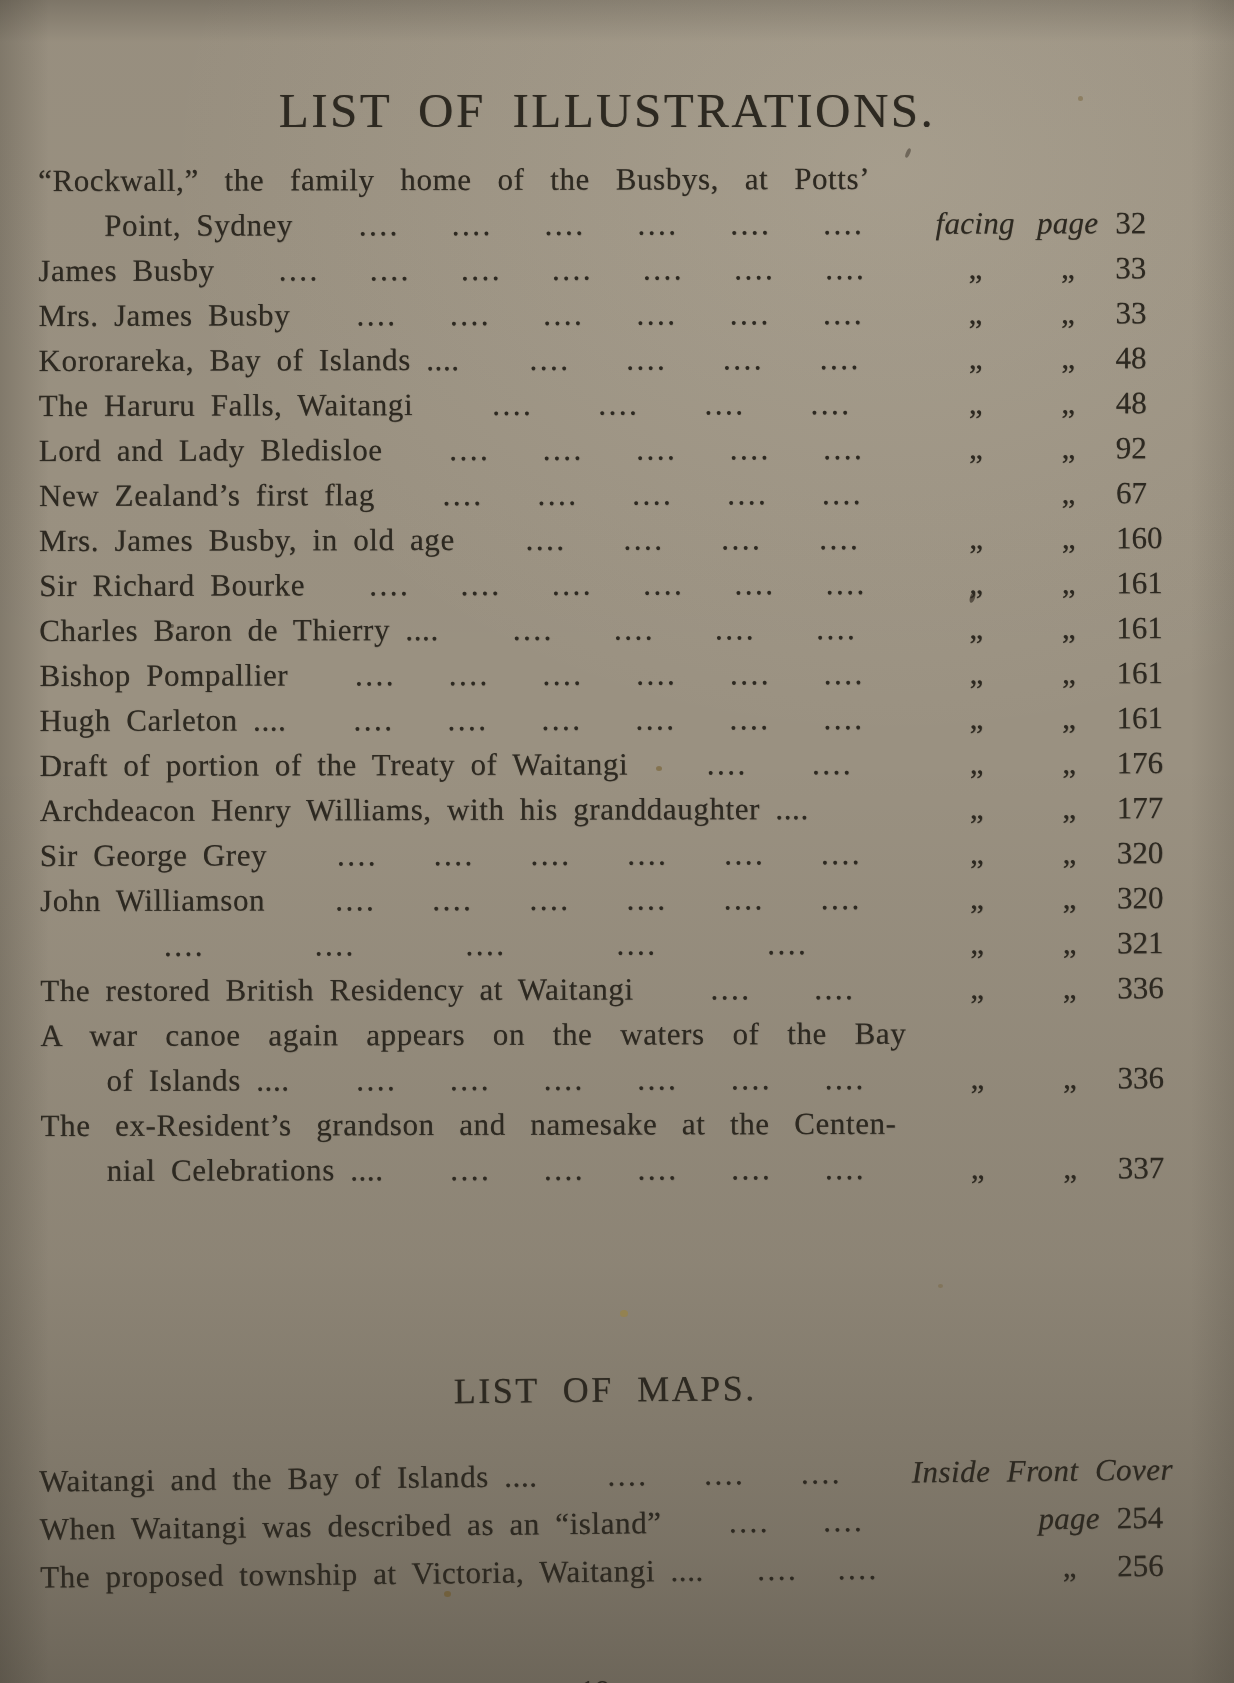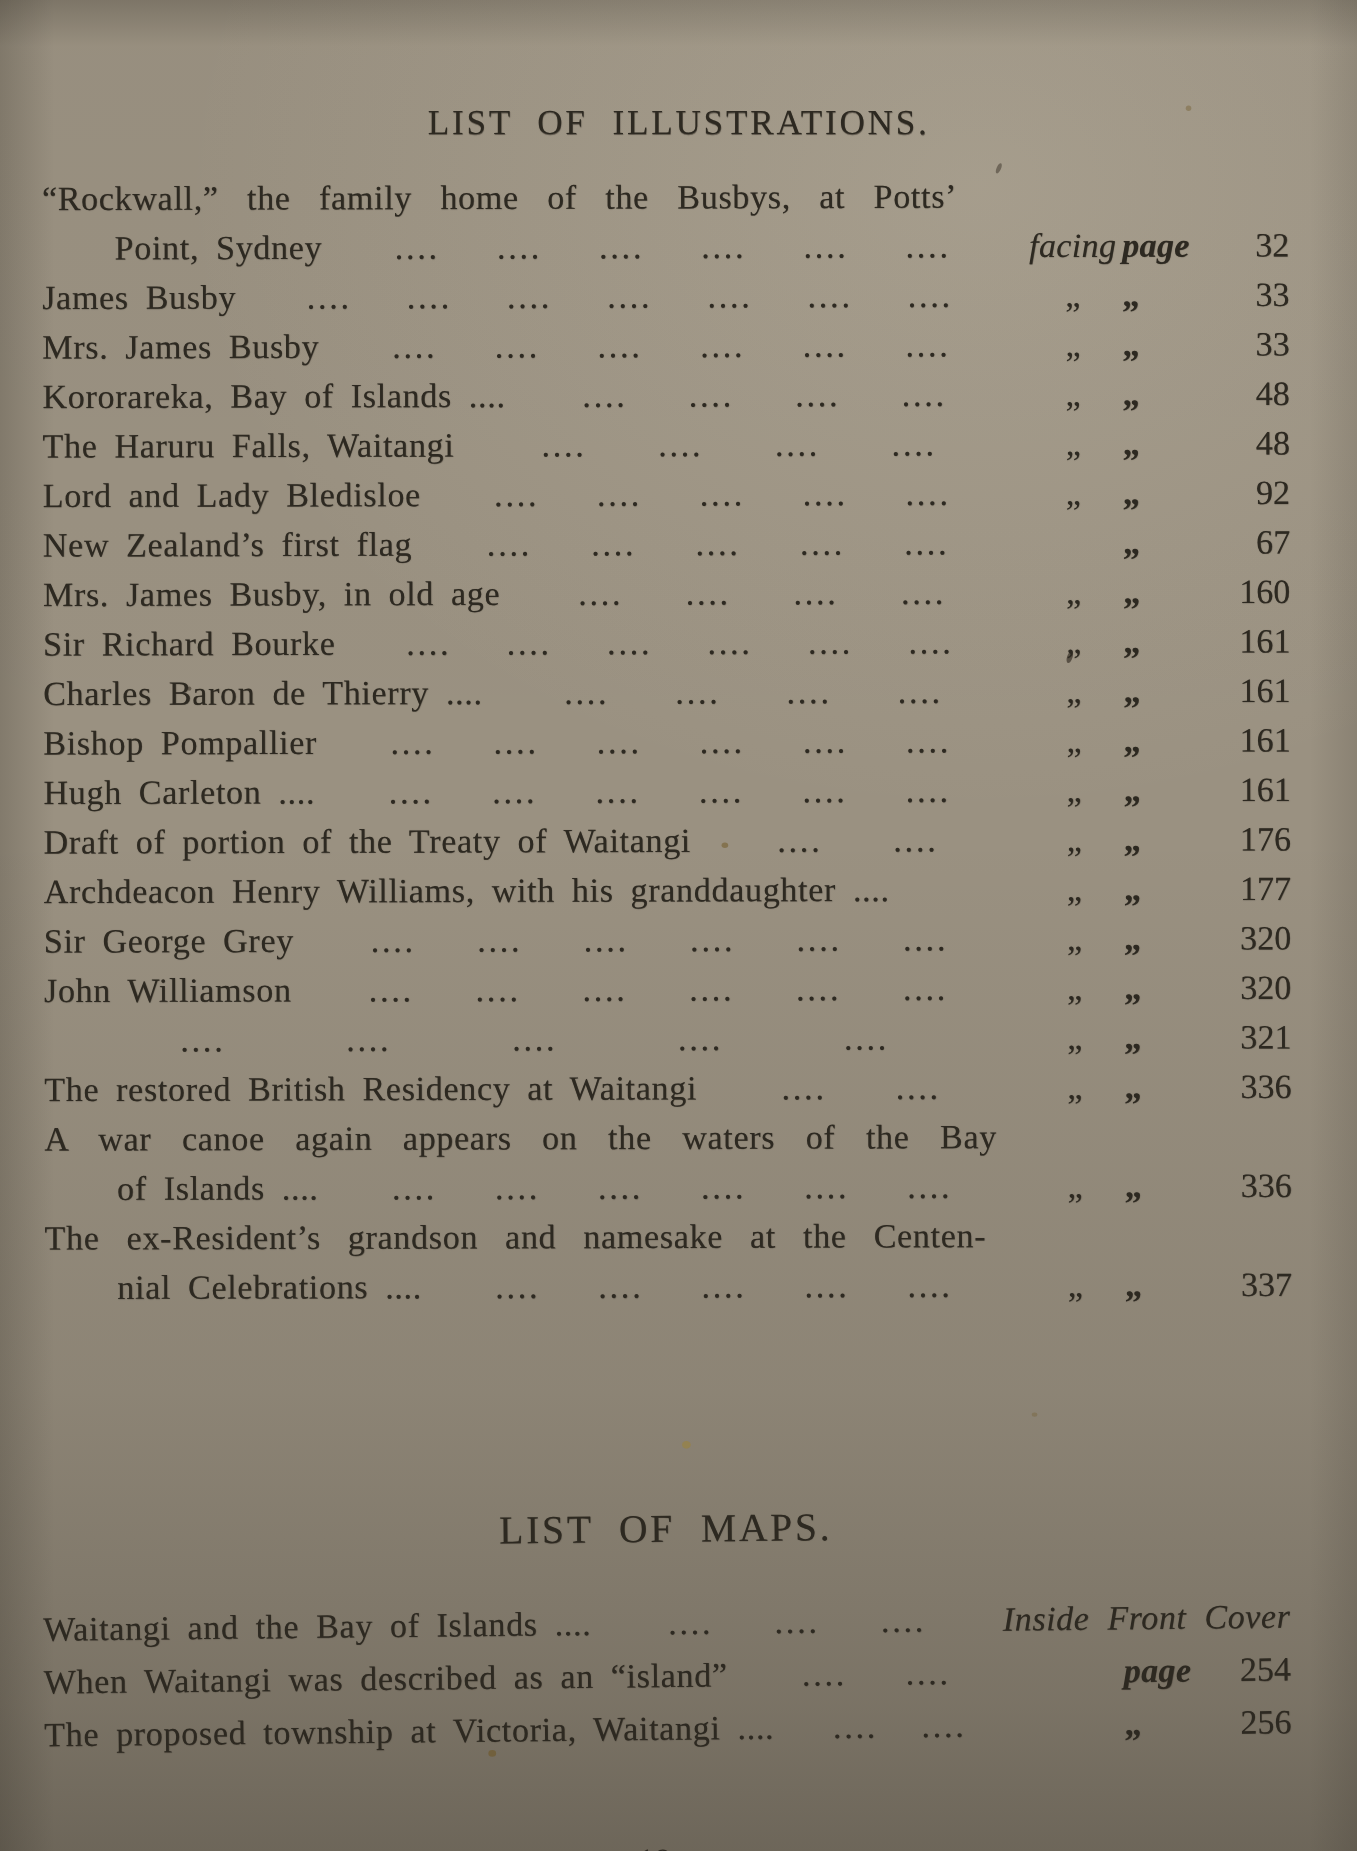--- a/index.html
+++ b/index.html
@@ -16,23 +16,23 @@
     position: absolute; inset: 0;
     background:
       radial-gradient(95% 55% at 72% 10%, rgba(238,230,210,0.16), rgba(0,0,0,0) 62%),
       linear-gradient(180deg, rgba(22,19,13,0.22) 0%, rgba(22,19,13,0.02) 2.5%, rgba(0,0,0,0) 45%, rgba(22,19,13,0.10) 75%, rgba(22,19,13,0.24) 92%, rgba(22,19,13,0.34) 100%),
       linear-gradient(90deg, rgba(22,19,13,0.18) 0%, rgba(0,0,0,0) 4%, rgba(0,0,0,0) 96.5%, rgba(22,19,13,0.12) 100%),
       #9a9181;
   }
   .ink { text-shadow: 0.3px 0.3px 0.7px rgba(40,35,27,0.55); }
 
   .section-title {
-    position: absolute; left: 50px; width: 1134px;
+    position: absolute; left: 40px; width: 1134px;
     text-align: center;
-    font-size: 32px; line-height: 42px;
+    font-size: 49px; line-height: 42px;
     letter-spacing: 2.5px; word-spacing: 12px;
     white-space: nowrap;
   }
   #ill-title { top: 90px; }
 
   #ill-list {
     position: absolute; top: 158px; left: 38px; width: 1134px;
     transform: rotate(-0.15deg); transform-origin: 0 0;
   }
   #maps-block {
@@ -57,22 +57,22 @@
     text-align: justify; text-align-last: justify;
     height: 45px; overflow: hidden;
   }
   .cont { padding-left: 66px; font-family: Liberation Serif, serif; }
   .leader {
     flex: 1 1 auto; display: flex; justify-content: space-evenly;
     align-items: baseline; padding: 0 14px; overflow: hidden;
   }
   .dots { letter-spacing: 2.5px; }
   .c1 { flex: 0 0 90px; text-align: center; }
-  .c2 { flex: 0 0 95px; text-align: left; font-weight: bold; }
-  .pg { flex: 0 0 57px; text-align: right; }
+  .c2 { flex: 0 0 95px; text-align: center; }
+  .pg { flex: 0 0 57px; text-align: left; }
   .it { font-style: italic; letter-spacing: 0.3px; }
   .wide-ref {
     flex: 0 0 auto; font-style: italic;
     letter-spacing: 0.5px; word-spacing: 8px; white-space: nowrap;
   }
 
   #footer {
     position: absolute; top: 1674px; left: 38px; width: 1134px;
     text-align: center; font-size: 31px;
     transform: translateX(-10px);

